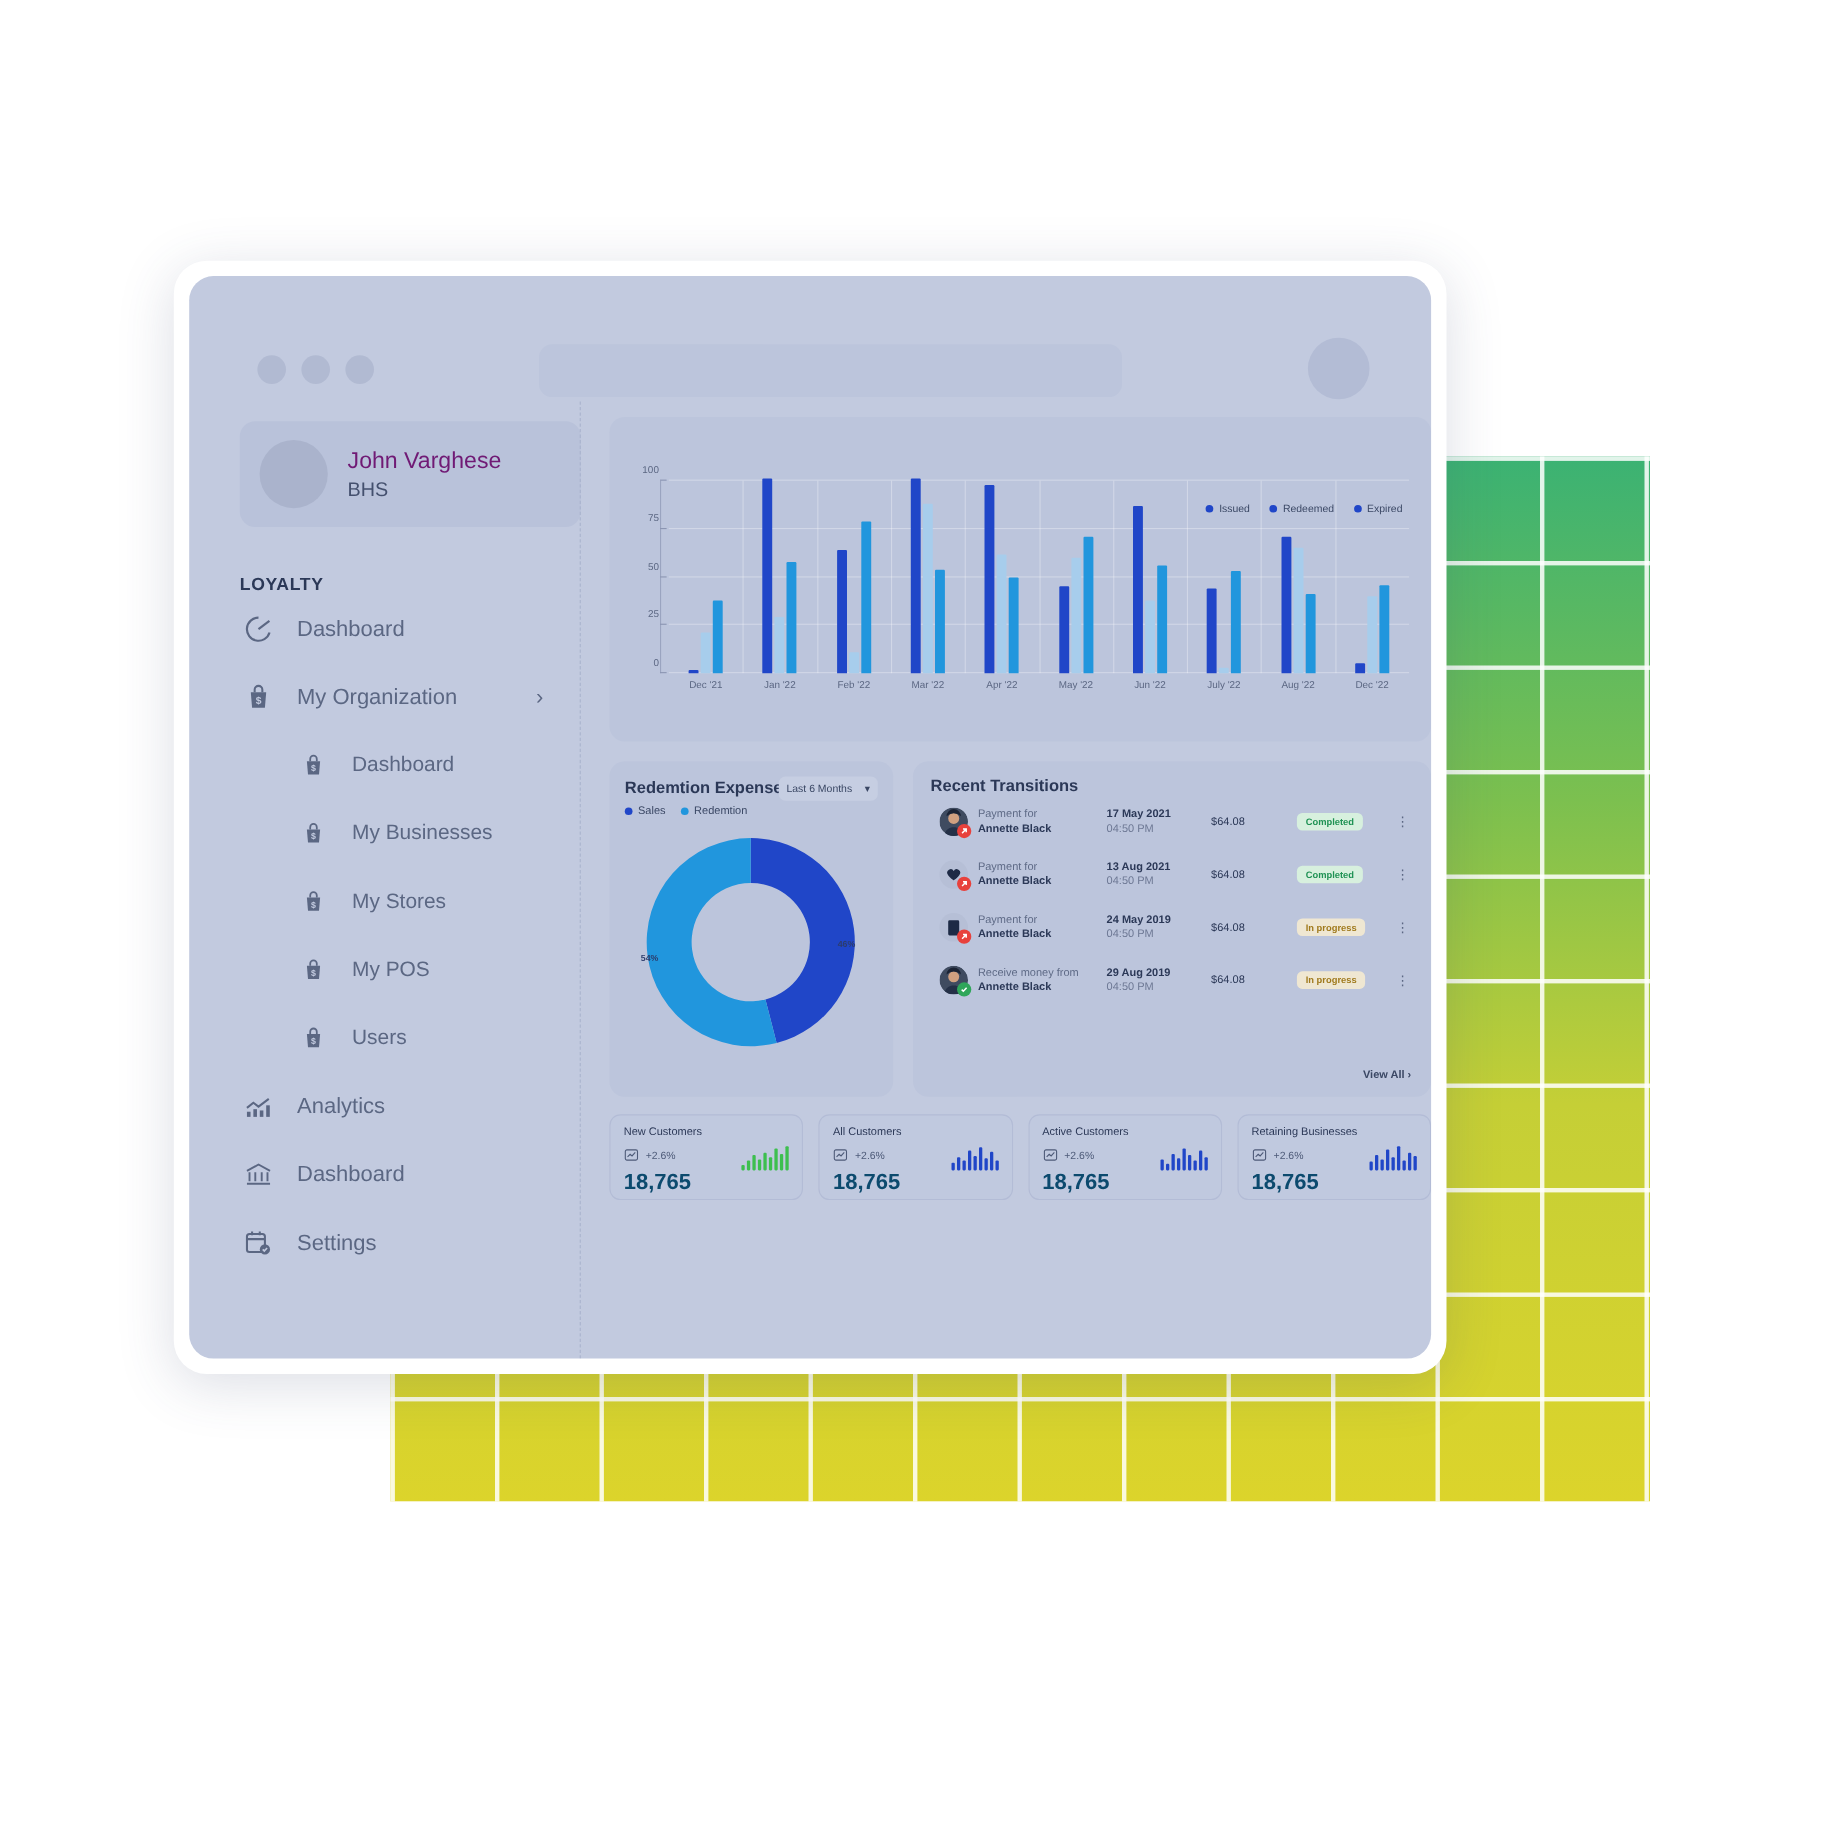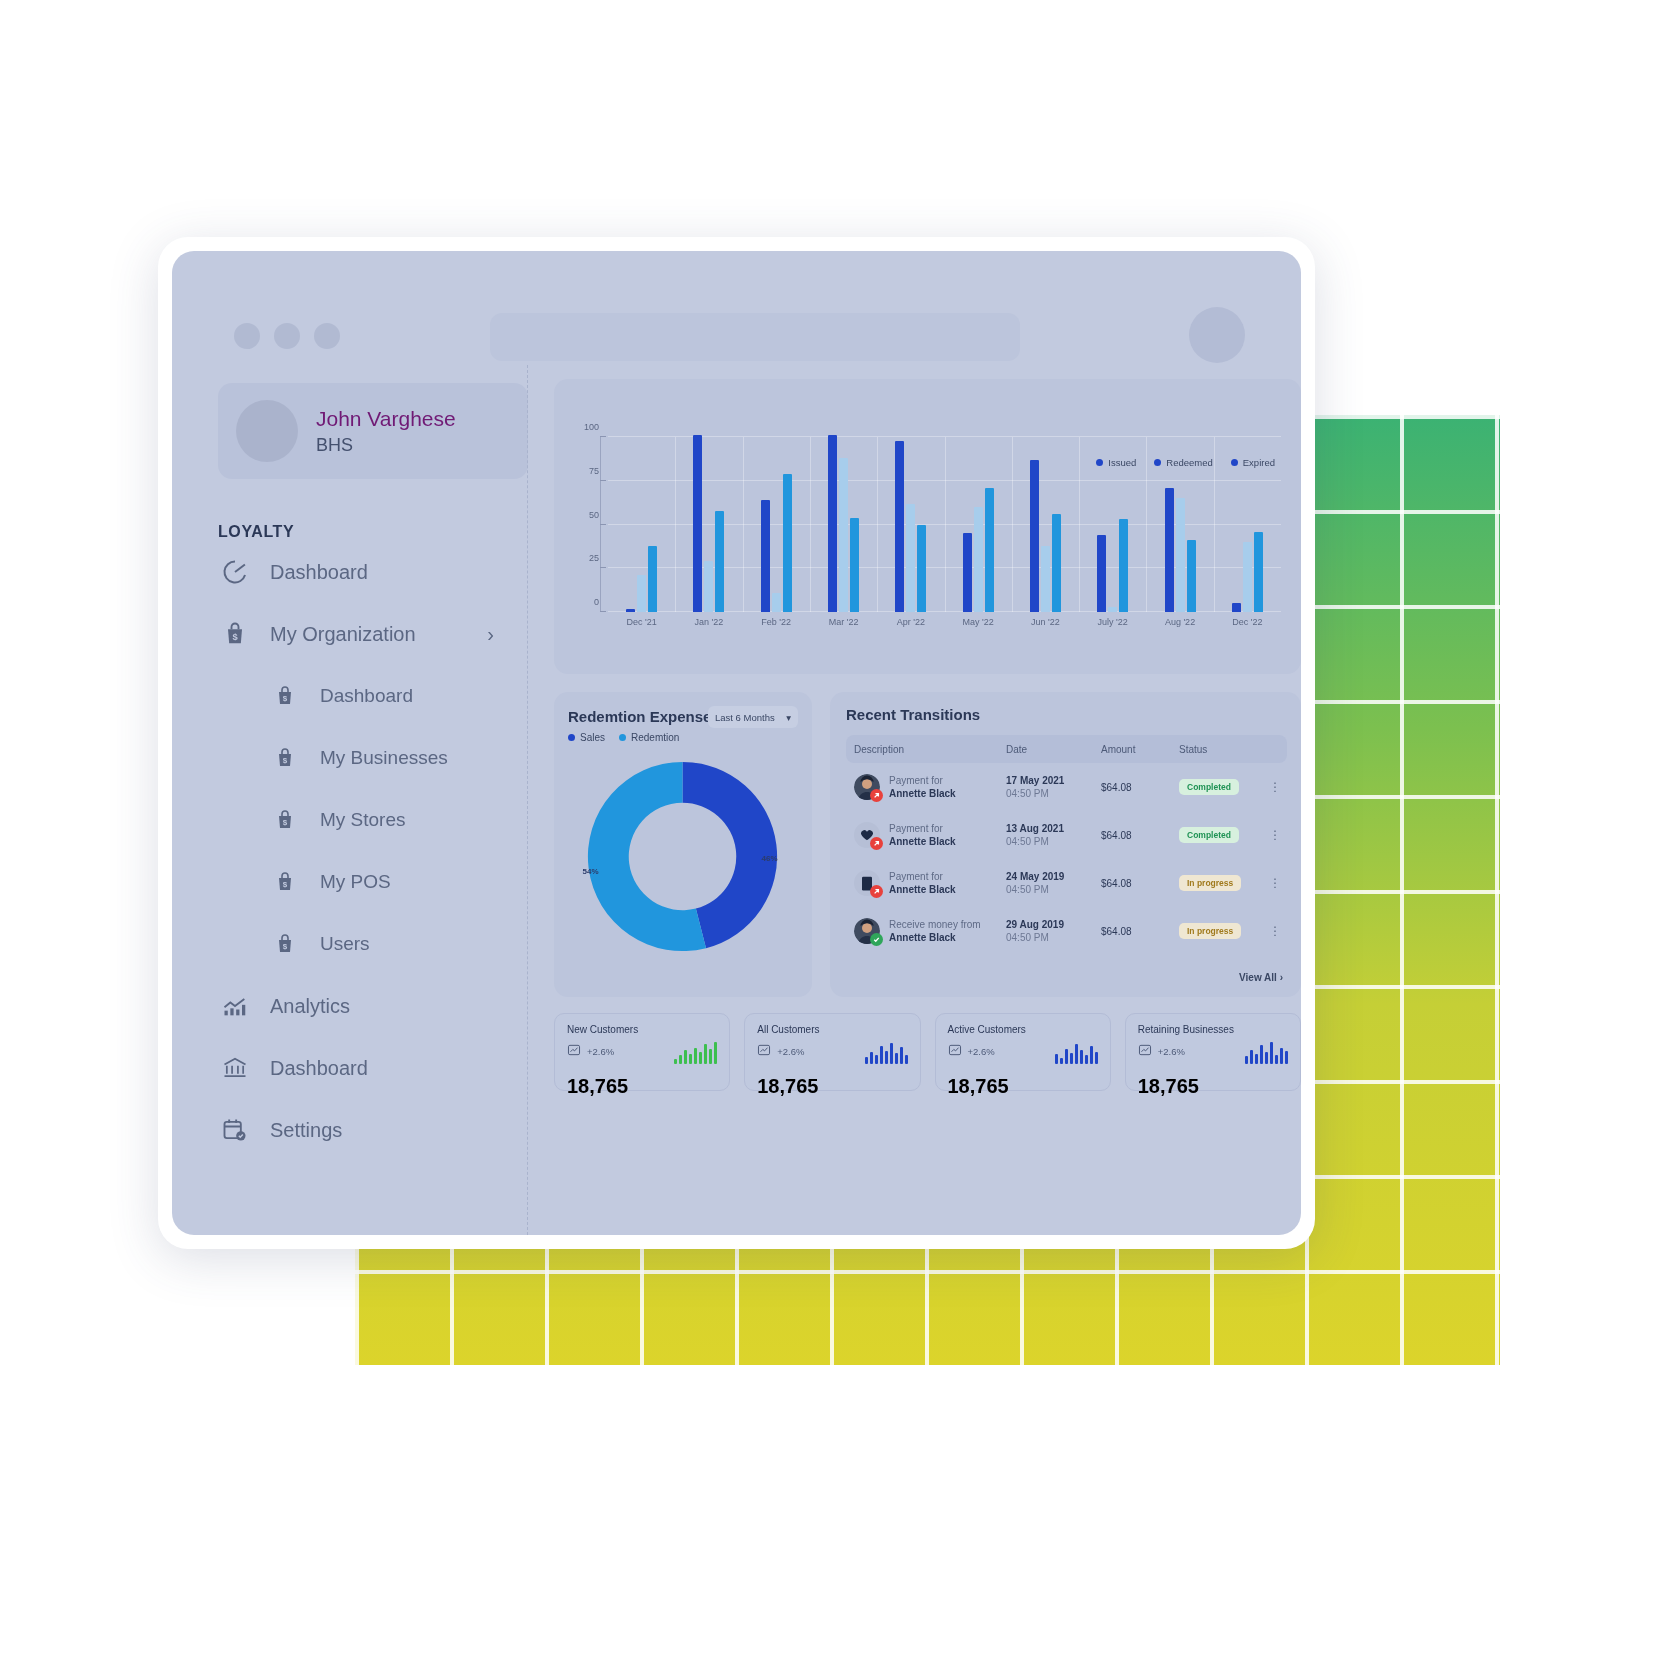--- a/index.html
+++ b/index.html
@@ -148,21 +148,21 @@
   #view-all { position: absolute; right: 18px; bottom: 14px; font-size: 10px; color: #3a4764; font-weight: bold; }
 
   
   #stats-row { display: flex; gap: 14px; margin-top: 16px; }
   .stat-card {
     flex: 1; height: 78px; border-radius: 10px; background: #c0c9df;
     border: 1px solid #b3bcd6; padding: 10px 12px; position: relative;
   }
   .stat-title { font-size: 10px; color: #2b3857; }
   .stat-delta { display: flex; align-items: center; gap: 6px; margin-top: 8px; font-size: 9.5px; color: #4d5a78; }
-  .stat-value { font-size: 20px; font-weight: bold; color: #000000; margin-top: 16px; }
+  .stat-value { font-size: 20px; font-weight: bold; color: #0c4a6e; margin-top: 4px; }
   .spark { position: absolute; right: 12px; top: 26px; display: flex; align-items: flex-end; gap: 2px; height: 24px; }
   .spark i { width: 3px; display: block; border-radius: 1px; }
 </style>
 </head>
 <body>
 
 <div id="bg-grid">
     <div class="gl" style="left: 0px; top: 0px; width: 4px; height: 100%;"></div>
     <div class="gl" style="left: 95px; top: 0px; width: 4px; height: 100%;"></div>
     <div class="gl" style="left: 190px; top: 0px; width: 4px; height: 100%;"></div>
@@ -462,26 +462,20 @@
                     <path d="M60.94235503525362 92.61765908965977 A44 44 0 1 1 49.99999999999999 6 L49.99999999999999 25 A25 25 0 1 0 56.21724717912137 74.21457902821578 Z" fill="#2196dd"></path>
                   </g>
               </svg>
               <span class="donut-pct" id="pct-right" style="right: 12px; top: 105px;">46%</span>
               <span class="donut-pct" id="pct-left" style="left: 8px; top: 118px;">54%</span>
             </div>
           </div>
 
           <div class="card" id="tx-card">
             <div class="card-title">Recent Transitions</div>
-            <div id="tx-header">
-                <div class="c-desc">Description</div>
-                <div class="c-date">Date</div>
-                <div class="c-amt">Amount</div>
-                <div class="c-stat">Status</div>
-              </div>
             <div id="tx-body">
                 <div class="tx-row">
                   <div class="c-desc">
        <span class="tx-ava">
          <span class="circ">
                         <svg width="26" height="26" viewBox="0 0 26 26">
                           <circle cx="13" cy="13" r="13" fill="#3f4b60"></circle>
         <circle cx="13" cy="10" r="5" fill="#d0a080"></circle>
                           <path d="M4 26c1.5-6 5-8 9-8s7.5 2 9 8z" fill="#243047"></path>
         <path d="M6.5 8a6.5 6.5 0 0 1 13 0 9 9 0 0 0-13 0z" fill="#1b2334"></path>

